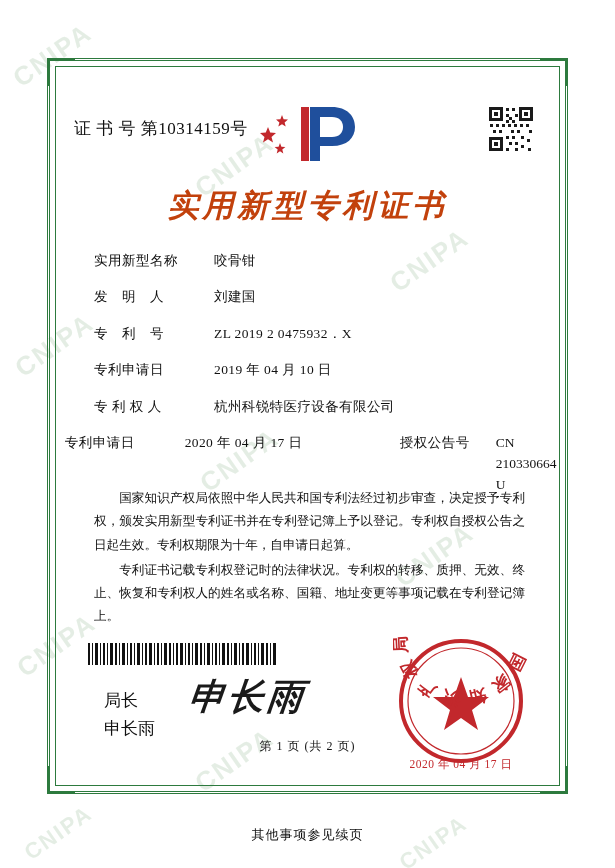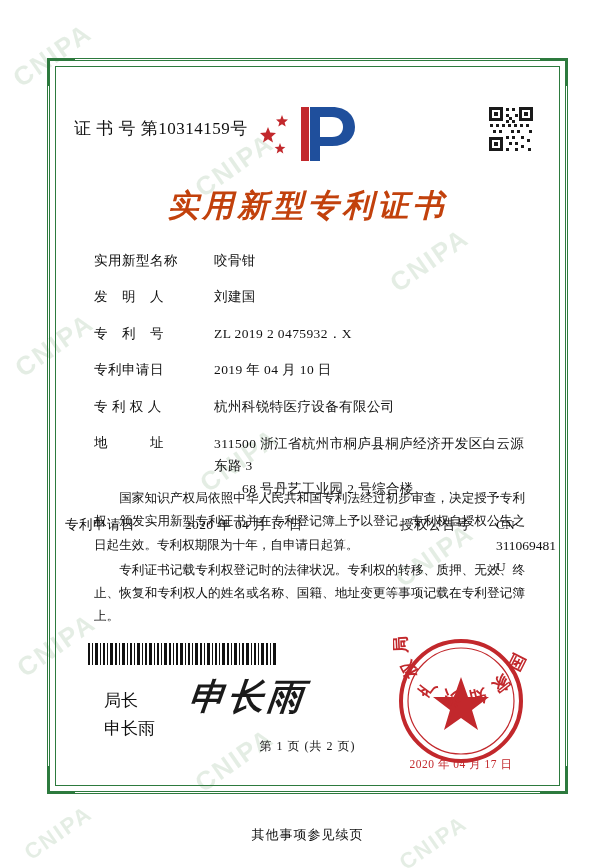--- a/index.html
+++ b/index.html
@@ -355,33 +355,26 @@
       <div class="row">
         <div class="label">专利申请日</div>
         <div class="value">2019 年 04 月 10 日</div>
       </div>
 
       <div class="row">
         <div class="label">专 利 权 人</div>
         <div class="value">杭州科锐特医疗设备有限公司</div>
       </div>
 
-      <div class="row">
-        <div class="label">地　　　址</div>
-        <div class="value two-line">
-          <span>311500  浙江省杭州市桐庐县桐庐经济开发区白云源东路 3</span>
-          <span class="indent-line">68 号丹艺工业园 2 号综合楼</span>
-        </div>
-      </div>
 
       <div class="row split">
         <div class="label">专利申请日</div>
         <div class="value">2020 年 04 月 17 日</div>
         <div class="label2">授权公告号</div>
-        <div class="value2">CN 311069481 U</div>
+        <div class="value2">CN 210330664 U</div>
       </div>
 
     </div>
 
     <div class="paras">
       <div class="para">国家知识产权局依照中华人民共和国专利法经过初步审查，决定授予专利权，颁发实用新型专利证书并在专利登记簿上予以登记。专利权自授权公告之日起生效。专利权期限为十年，自申请日起算。</div>
       <div class="para">专利证书记载专利权登记时的法律状况。专利权的转移、质押、无效、终止、恢复和专利权人的姓名或名称、国籍、地址变更等事项记载在专利登记簿上。</div>
     </div>
 
     <div class="barcode">

